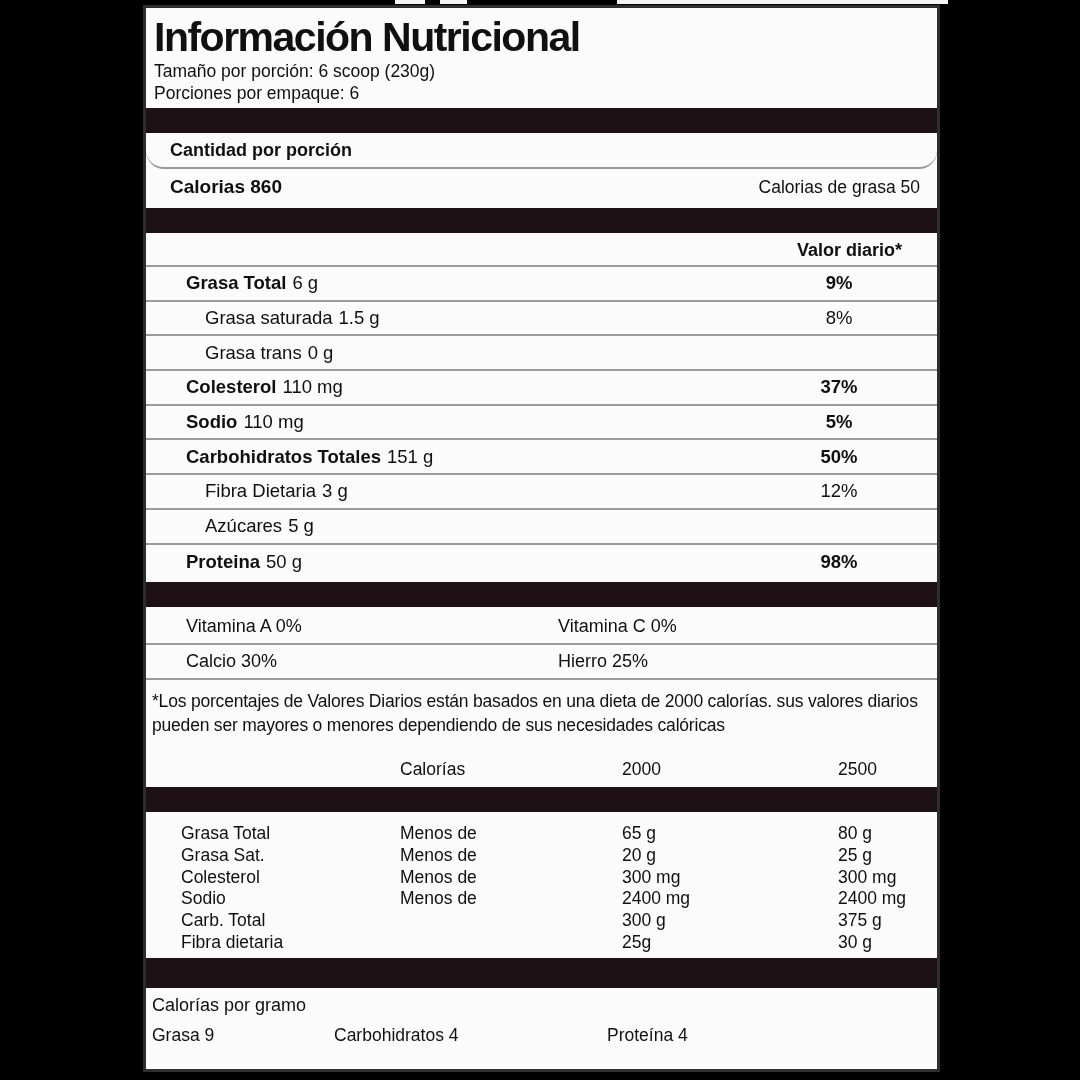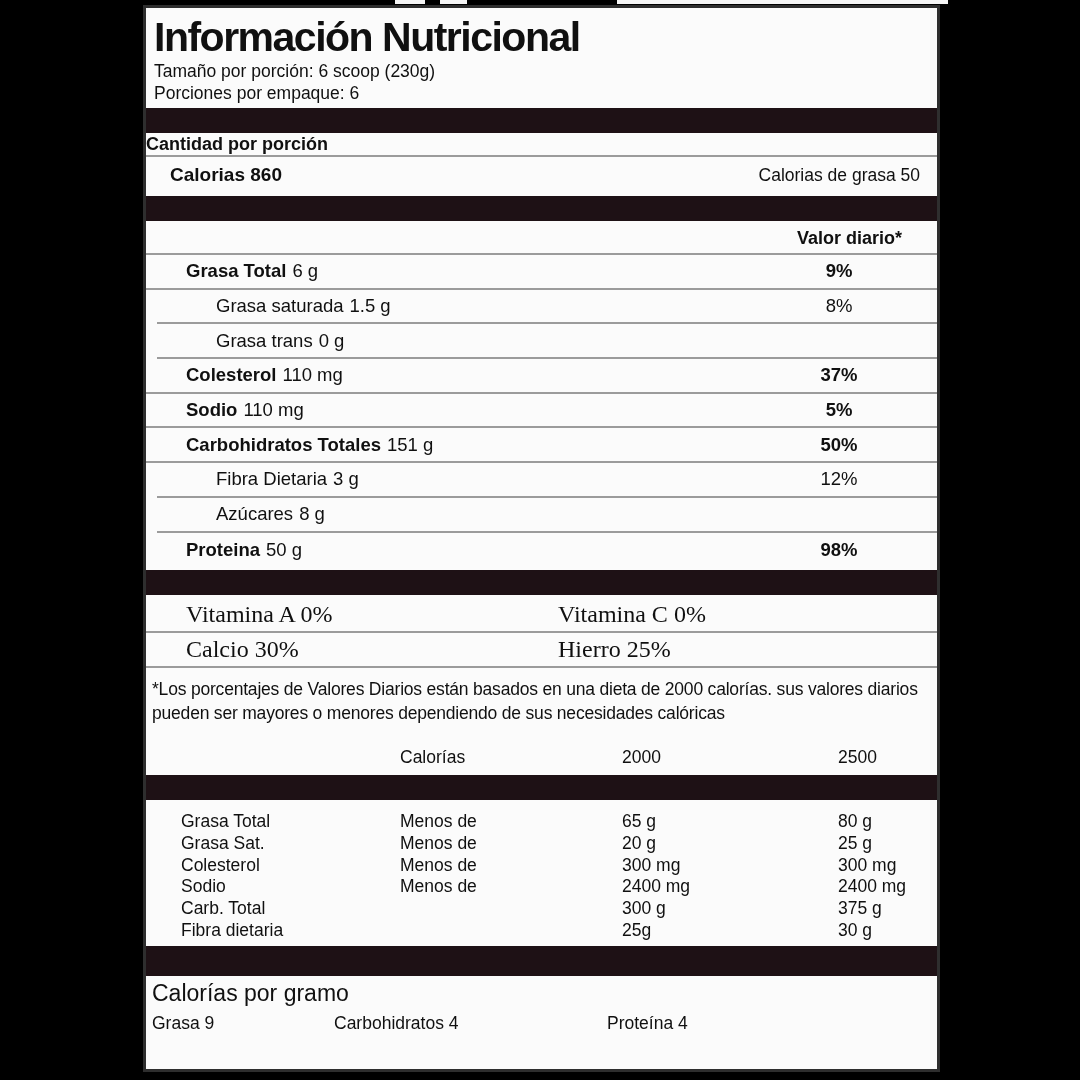--- a/index.html
+++ b/index.html
@@ -22,54 +22,54 @@
     white-space:nowrap;
   }
   .serv{font-size:17.5px;line-height:22px;}
   .bar{background:#1e1115;height:25px;flex:none;}
   .bar.m{margin:3px 0;}
   .row{
     display:flex;align-items:center;box-sizing:border-box;flex:none;
     border-bottom:2px solid #9b9b9b;font-size:18.5px;
   }
   .row.noline{border-bottom:none;align-items:center;}
-  .r-cant{height:24px;font-weight:700;font-size:18px;}
+  .r-cant{height:36px;padding-left:24px;font-weight:700;font-size:18px;border-radius:18px;}
   .r-cal{height:36px;padding-left:24px;padding-right:17px;}
   .r-cal .cv{font-weight:700;font-size:19px;}
   .r-cal .cf{margin-left:auto;font-size:17.5px;}
   .r-valor{height:31px;justify-content:flex-end;padding-right:35px;
     font-weight:700;font-size:18px;}
   .nrow{height:34.7px;padding-left:40px;}
-  .nrow.sub{padding-left:59px;margin-left:11px;}
+  .nrow.sub{padding-left:59px;}
   .nname{font-weight:700;}
   .nrow.sub .nname{font-weight:400;}
   .namt{margin-left:6px;}
   .dv{margin-left:auto;width:120px;margin-right:38px;text-align:center;}
   .nrow .dv{font-weight:700;}
   .nrow.sub .dv{font-weight:400;}
-  .vrow{height:35px;font-size:24px;position:relative;font-family:Liberation Serif, serif;}
+  .vrow{height:35px;font-size:18px;position:relative;}
   .vrow .v1{position:absolute;left:40px;}
   .vrow .v2{position:absolute;left:412px;}
   .footnote{
     padding:9px 10px 0 6px;font-size:17.5px;line-height:24px;flex:none;
     letter-spacing:-0.2px;
   }
   .calhead{
     height:50px;flex:none;display:grid;
     grid-template-columns:254px 222px 216px 1fr;
     align-items:end;padding-bottom:7px;box-sizing:border-box;font-size:17.5px;
   }
   .reftable{height:146px;flex:none;padding-top:11px;box-sizing:border-box;}
   .trow{
     display:grid;grid-template-columns:254px 222px 216px 1fr;
     font-size:17.5px;line-height:21.7px;
   }
   .trow .c1{padding-left:35px;}
   .cpg-title{height:34px;display:flex;align-items:center;padding-left:6px;
-    font-size:23px;flex:none;}
+    font-size:18px;flex:none;}
   .cpg-items{height:28px;flex:none;position:relative;font-size:17.5px;}
   .cpg-items span{position:absolute;top:3px;}
   .cpg-items .g1{left:6px;}
   .cpg-items .g2{left:188px;}
   .cpg-items .g3{left:461px;}
 </style>
 </head>
 <body>
 
 <div class="sliver" style="left:395px;width:30px;"></div>
@@ -131,21 +131,21 @@
     <span class="namt">151 g</span>
     <span class="dv">50%</span>
   </div>
   <div class="row nrow sub">
     <span class="nname">Fibra Dietaria</span>
     <span class="namt">3 g</span>
     <span class="dv">12%</span>
   </div>
   <div class="row nrow sub">
     <span class="nname">Azúcares</span>
-    <span class="namt">8 g</span>
+    <span class="namt">5 g</span>
     <span class="dv"></span>
   </div>
   <div class="row nrow noline">
     <span class="nname">Proteina</span>
     <span class="namt">50 g</span>
     <span class="dv">98%</span>
   </div>
 
   <div class="bar m"></div>
 

